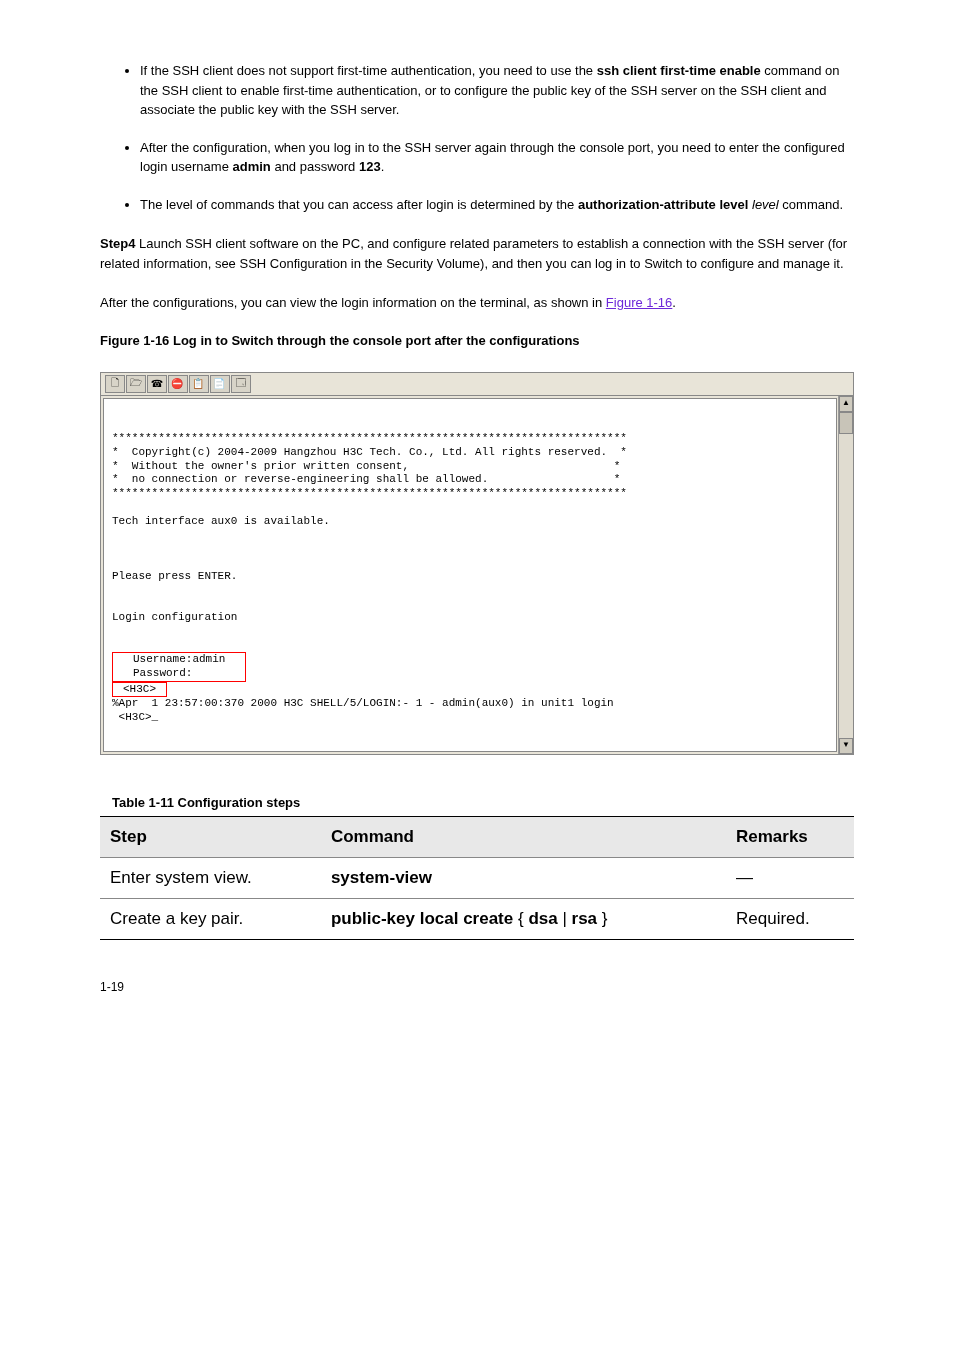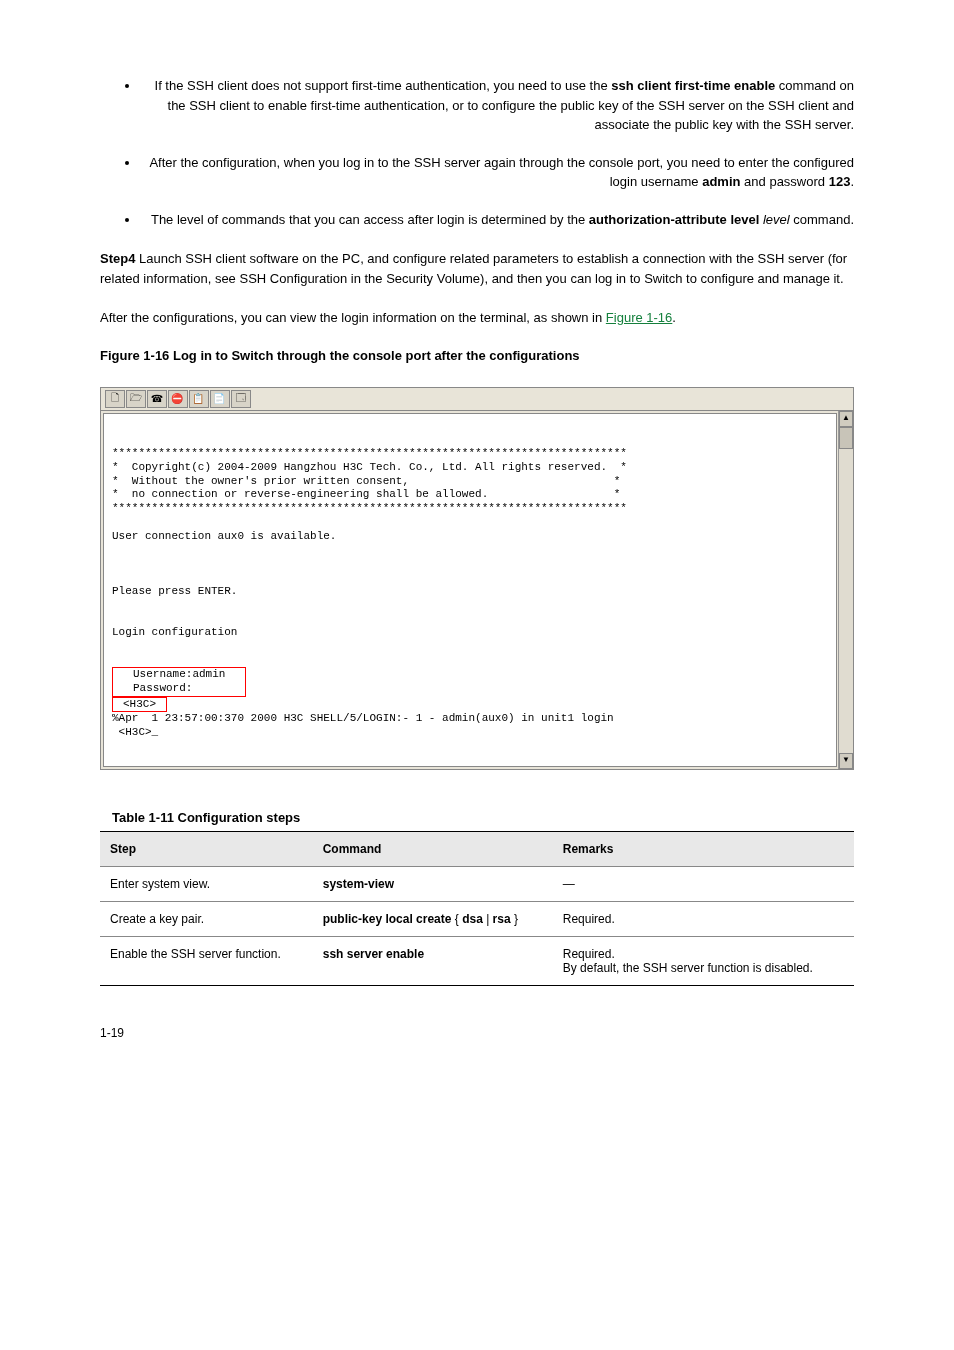--- a/index.html
+++ b/index.html
@@ -6,34 +6,33 @@
   margin: 0;
   padding: 60px 100px;
   font-family: Arial, sans-serif;
   font-size: 13px;
   color: #000;
   background: #fff;
   width: 754px;
 }
 ul.bullets {
   list-style: disc;
-  margin: 16px 0 20px 40px;
+  margin: 1px 0 20px 40px;
   padding: 0;
-  text-align: right;
 }
 ul.bullets li {
   margin-bottom: 18px;
   line-height: 1.5;
 }
 p.para {
   margin: 20px 0;
   line-height: 1.5;
 }
 .bold { font-weight: bold; }
-.blue-link { color: #15803d; text-decoration: underline; }
+.blue-link { color: #6d28d9; text-decoration: underline; }
 .figure-caption {
   font-weight: bold;
   margin: 14px 0 24px 0;
 }
 .terminal-wrap {
   margin: 0 0 40px 0;
 }
 .terminal-chrome {
   background: #e8e4d8;
   border: 1px solid #888;
@@ -103,21 +102,21 @@
   padding: 0 10px;
   display: inline-block;
 }
 .table-caption {
   font-weight: bold;
   margin: 14px 0 6px 12px;
 }
 table.cfg {
   border-collapse: collapse;
   width: 100%;
-  font-size: 12px;
+  font-size: 17px;
 }
 table.cfg th {
   background: #e8e8e8;
   text-align: left;
   font-weight: bold;
   padding: 10px 10px;
   border-top: 1px solid #000;
   border-bottom: 1px solid #888;
 }
 table.cfg td {
@@ -173,21 +172,21 @@
   </div>
   <div class="terminal-body-outer">
     <div class="terminal-body"><span></span>
 <span></span>
 <span>******************************************************************************</span>
 <span>*  Copyright(c) 2004-2009 Hangzhou H3C Tech. Co., Ltd. All rights reserved.  *</span>
 <span>*  Without the owner's prior written consent,                               *</span>
 <span>*  no connection or reverse-engineering shall be allowed.                   *</span>
 <span>******************************************************************************</span>
 <span></span>
-<span>User connection aux0 is available.</span>
+<span>Tech interface aux0 is available.</span>
 <span></span>
 <span></span>
 <span></span>
 <span>Please press ENTER.</span>
 <span></span>
 <span></span>
 <span>Login configuration</span>
 <span></span>
 <span></span>
 <span class="redbox1">Username:admin
@@ -218,22 +217,16 @@
     <tr>
       <td>Enter system view.</td>
       <td><span class="cmdbold">system-view</span></td>
       <td>—</td>
     </tr>
     <tr>
       <td>Create a key pair.</td>
       <td><span class="cmdbold">public-key local create</span><span> { </span><span class="cmdbold">dsa</span><span> | </span><span class="cmdbold">rsa</span><span> }</span></td>
       <td>Required.</td>
     </tr>
-    <tr>
-      <td>Enable the SSH server function.</td>
-      <td><span class="cmdbold">ssh server enable</span></td>
-      <td style="white-space:pre-line">Required.
-By default, the SSH server function is disabled.</td>
-    </tr>
   </tbody>
 </table>
 
 <p class="page-num">1-19</p>
 
 </body></html>

